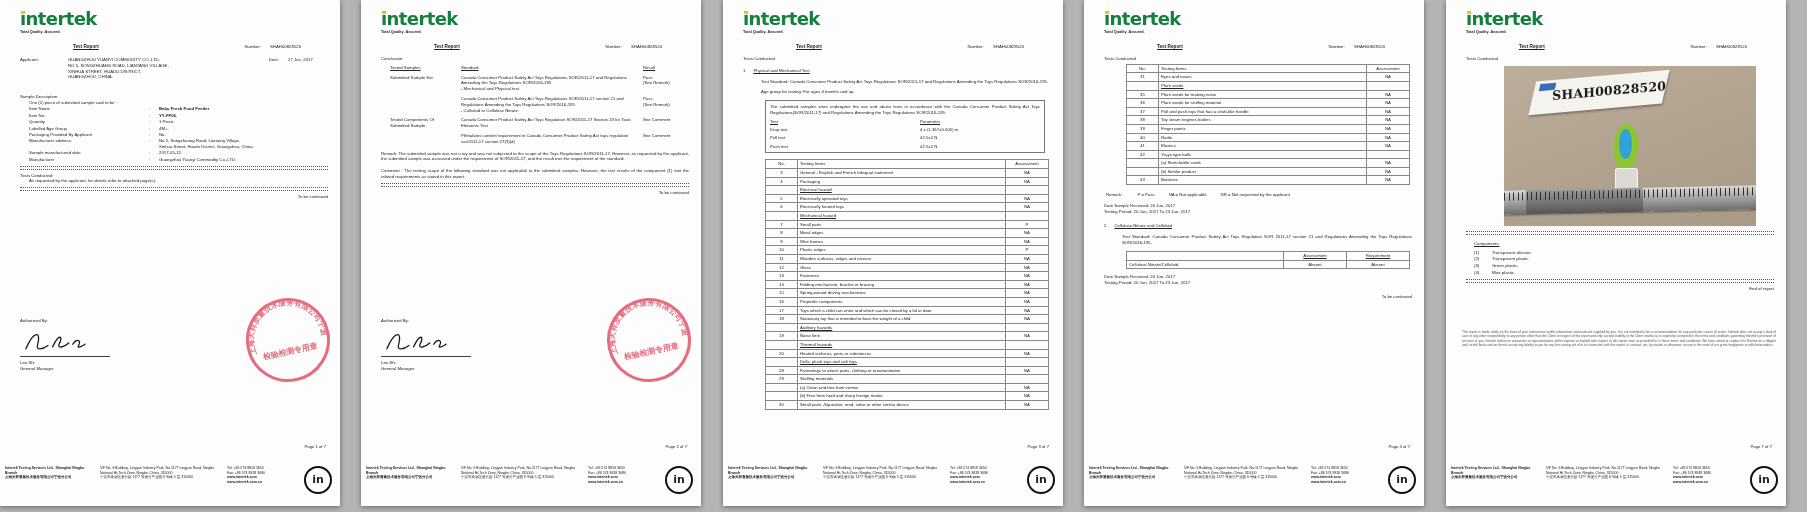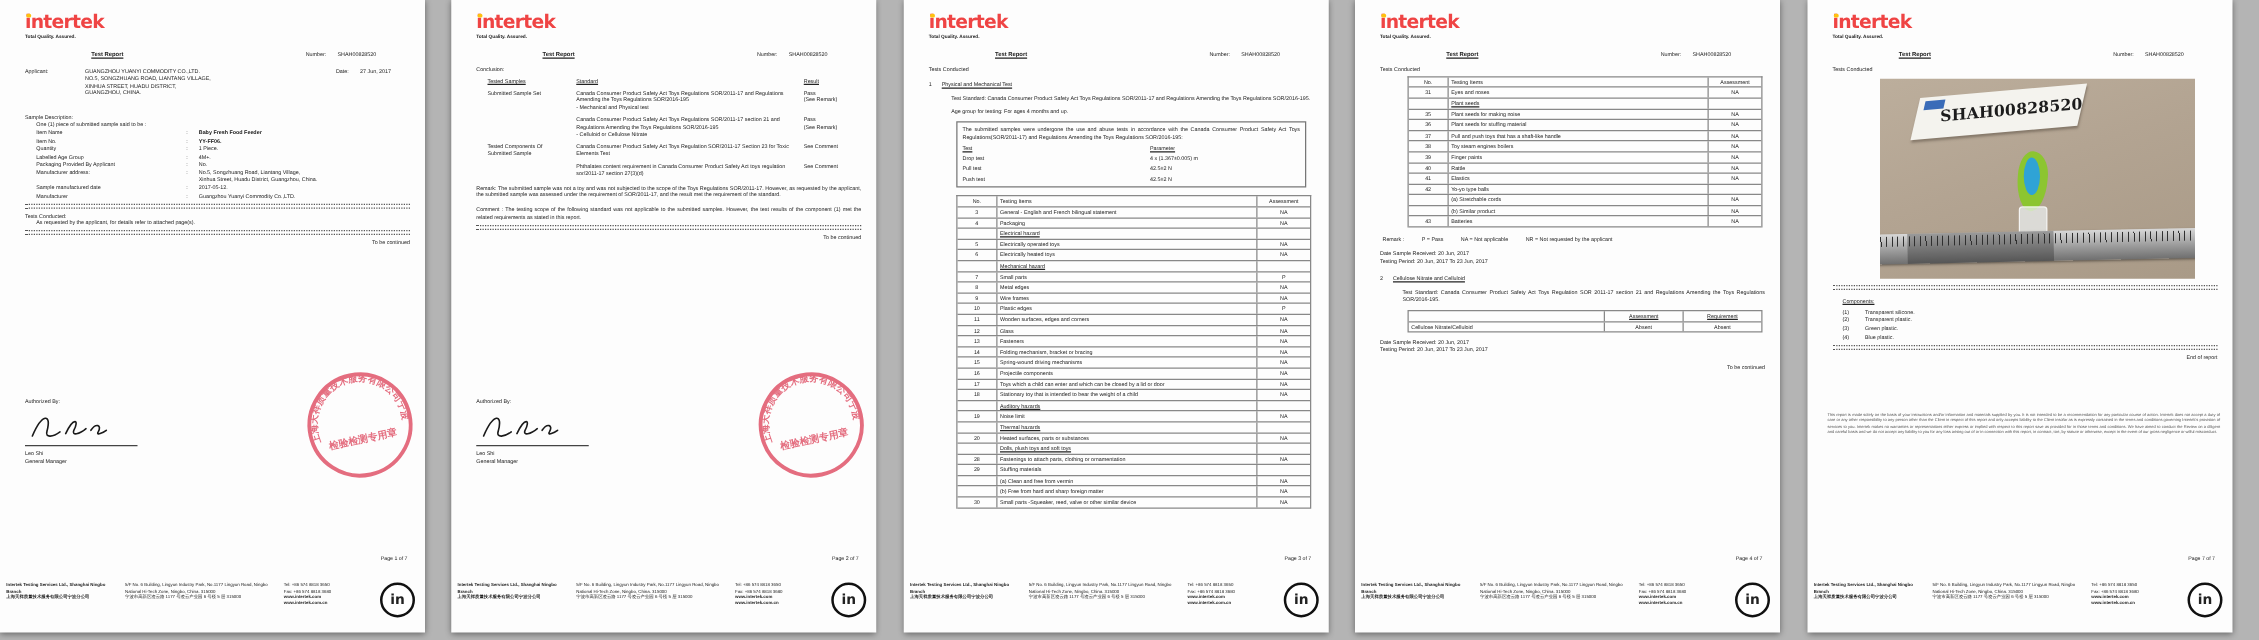--- a/index.html
+++ b/index.html
@@ -5,21 +5,21 @@
   html,body{margin:0;padding:0;}
   body{width:1807px;height:512px;background:#b4b4b4;position:relative;overflow:hidden;
        font-family:"Liberation Sans",sans-serif;color:#222;}
   .page{position:absolute;top:0;width:340px;height:506px;background:#fdfdfd;
         box-shadow:0 1px 5px rgba(0,0,0,.45);font-size:4.3px;line-height:1.35;}
   .p1{left:0}.p2{left:361px}.p3{left:723px}.p4{left:1084px}.p5{left:1446px}
   .inner{padding:10px 12px 0 20px;position:relative;height:100%;box-sizing:border-box;}
 
   
   .logo{position:relative;display:inline-block;font-family:"DejaVu Sans",sans-serif;
-        font-weight:bold;font-size:15px;letter-spacing:-.6px;line-height:1;color:#ef4444;}
+        font-weight:bold;font-size:18px;letter-spacing:-.6px;line-height:1;color:#15803d;}
   .logo-dot{position:absolute;width:3.2px;height:3.2px;border-radius:50%;background:#ffc20e;left:1.4px;top:.6px;}
   .tagline{font-size:3.8px;font-weight:bold;margin-top:1.5px;}
   .title-row{display:flex;margin-top:9px;align-items:baseline;}
   .rpt-title{margin-left:53px;font-weight:bold;text-decoration:underline;font-size:4.7px;}
   .num-label{margin-left:auto;}
   .num-val{width:58px;margin-left:9px;}
 
   .b{font-weight:bold;}
   .u{text-decoration:underline;}
   .right{text-align:right;}

